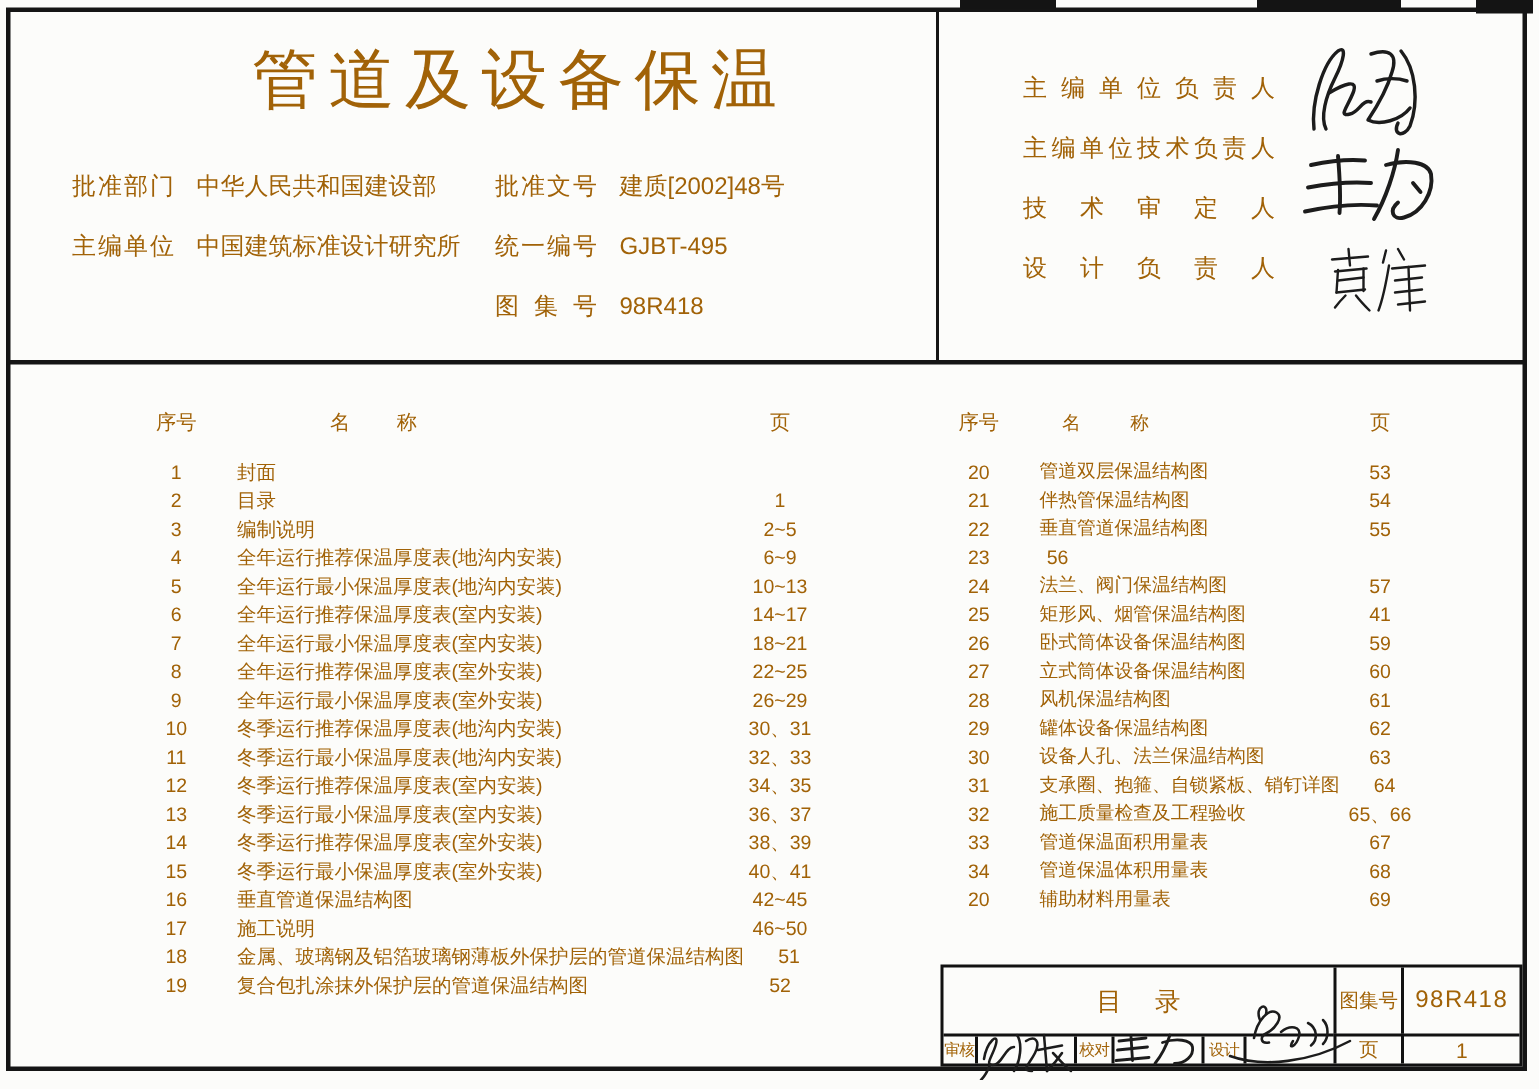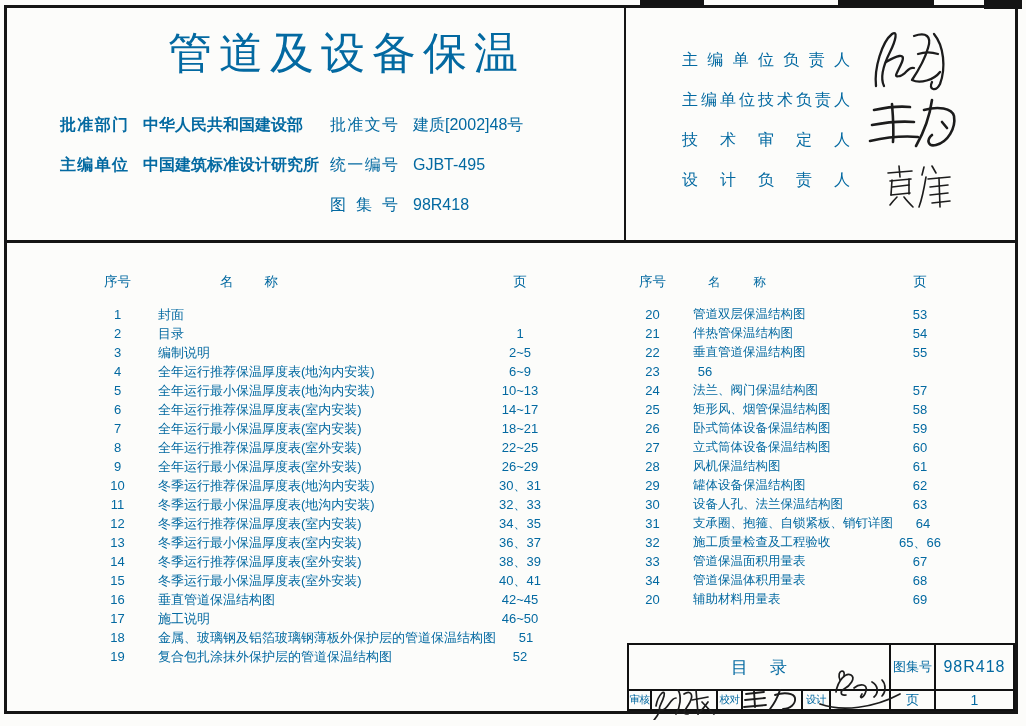--- a/index.html
+++ b/index.html
@@ -1,32 +1,32 @@
 <!DOCTYPE html>
 <html><head>
 <meta charset="utf-8">
 <style>
   html,body{margin:0;padding:0;}
   .page{
     position:relative;width:1026px;height:726px;background:#fcfcfa;
-    font-family:"Liberation Sans","DejaVu Sans",sans-serif;color:#0369a1;
+    font-family:"Liberation Sans","DejaVu Sans",sans-serif;color:#a16207;
     overflow:hidden;
   }
   .frame{position:absolute;left:4px;top:5px;width:1008px;height:703px;border:3px solid #151515;}
   .divider-h{position:absolute;left:4px;top:240px;width:1014px;height:3px;background:#151515;}
   .divider-v{position:absolute;left:624px;top:8px;width:2px;height:232px;background:#151515;}
   .artifact{position:absolute;background:#141414;}
   .art1{left:640px;top:0;width:64px;height:6px;}
   .art2{left:838px;top:0;width:96px;height:7px;}
   .art3{left:984px;top:0;width:38px;height:9px;}
 
   .doc-title{position:absolute;left:168px;top:24px;font-size:44px;letter-spacing:7px;white-space:nowrap;font-weight:400;}
 
   .meta{position:absolute;top:105px;}
-  .meta-left{left:60px;font-weight:bold;}
+  .meta-left{left:48px;}
   .meta-right{left:330px;}
   .meta-row{display:flex;height:40px;line-height:40px;font-size:16px;}
   .meta-label{width:68px;text-align:justify;text-align-last:justify;flex:none;}
   .meta-value{margin-left:15px;white-space:nowrap;}
 
   .sig-labels{position:absolute;left:682px;top:40px;}
   .sig-label-row{height:40px;line-height:40px;font-size:16px;width:168px;text-align:justify;text-align-last:justify;}
 
   .sig-svg{position:absolute;z-index:5;}
   .sig-svg path{fill:none;stroke:#1c1c1c;stroke-linecap:round;stroke-linejoin:round;}
@@ -287,21 +287,21 @@
         <span class="cell-page">56</span>
       </div>
       <div class="toc-row">
         <span class="cell-no">24</span>
         <span class="cell-name">法兰、阀门保温结构图</span>
         <span class="cell-page">57</span>
       </div>
       <div class="toc-row">
         <span class="cell-no">25</span>
         <span class="cell-name">矩形风、烟管保温结构图</span>
-        <span class="cell-page">58</span>
+        <span class="cell-page">41</span>
       </div>
       <div class="toc-row">
         <span class="cell-no">26</span>
         <span class="cell-name">卧式筒体设备保温结构图</span>
         <span class="cell-page">59</span>
       </div>
       <div class="toc-row">
         <span class="cell-no">27</span>
         <span class="cell-name">立式筒体设备保温结构图</span>
         <span class="cell-page">60</span>

